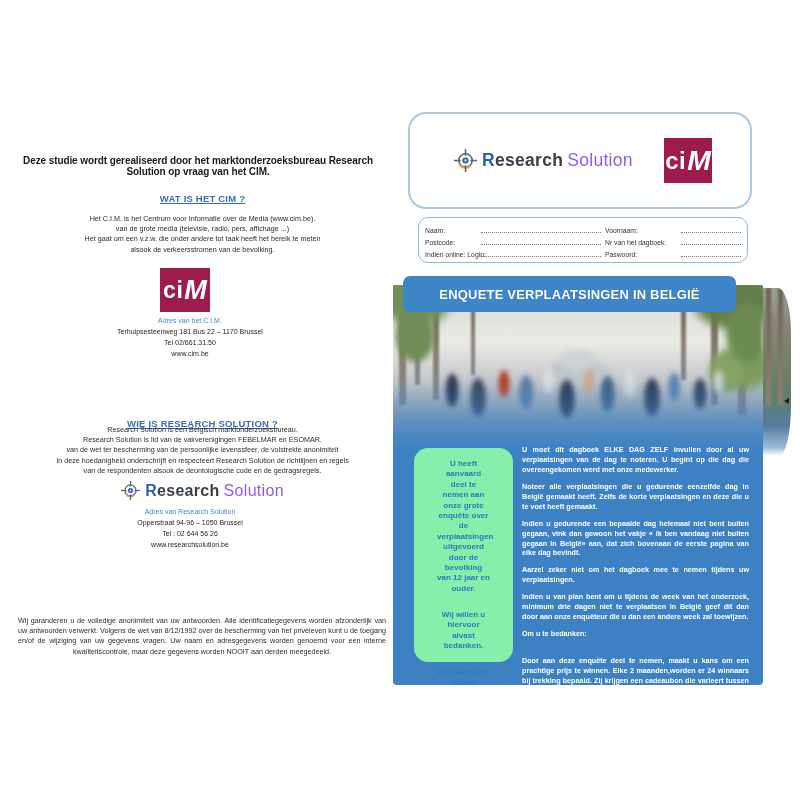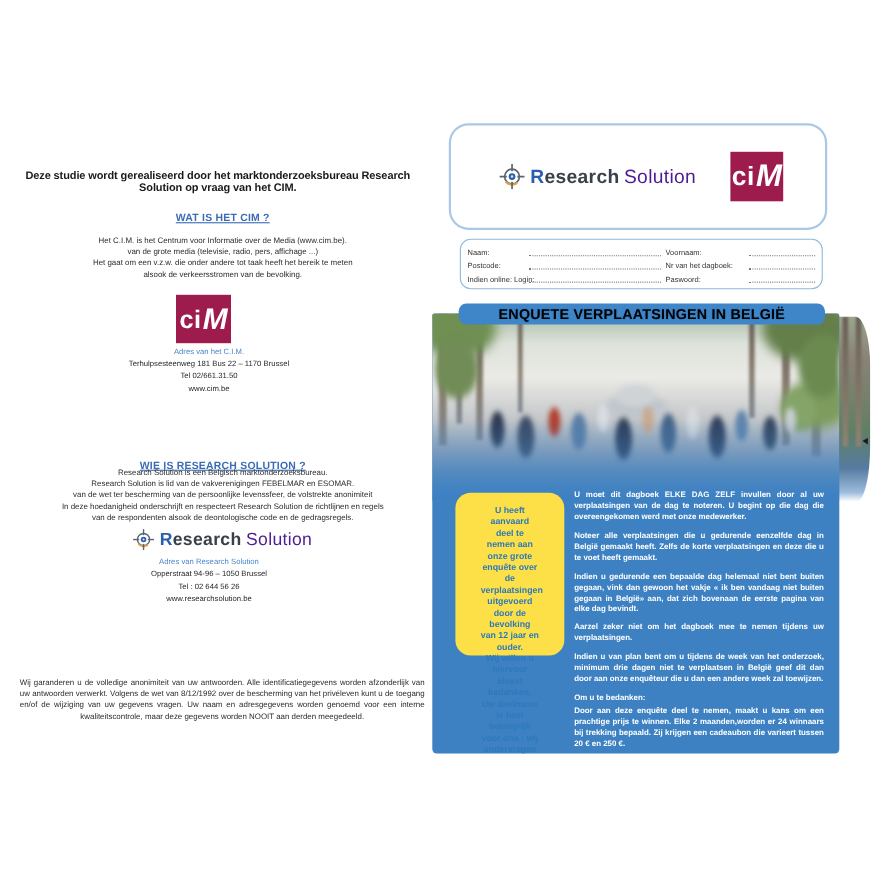--- a/index.html
+++ b/index.html
@@ -28,42 +28,42 @@
 
   .addr-block { text-align:center; font-size:7px; line-height:1.55; color:#1f1f1f; }
   .addr-title { color:#4a86c8; }
   .cim-addr { left:60px; top:316px; width:260px; }
   .rs-addr  { left:60px; top:507px; width:260px; }
 
   .rs-logo-row { display:flex; align-items:center; justify-content:center; gap:5px; }
   .rs-logo-left { left:15px; top:481px; width:375px; }
   .rs-word-research { font-weight:bold; color:#39404a; }
   .rs-word-research .cap { color:#2b5fae; }
-  .rs-word-solution { color:#4c1d95; font-weight:400; margin-left:4px; }
+  .rs-word-solution { color:#8b5cf6; font-weight:400; margin-left:4px; }
   .rs-text-md { font-size:16px; letter-spacing:0.3px; }
   .rs-text-lg { font-size:17.5px; letter-spacing:0.3px; }
 
   .privacy { left:18px; top:616px; width:368px; font-size:7.2px; color:#2b2b2b;
     line-height:1.42; text-align:justify; text-align-last:center; }
 
   
   .header-card { left:408px; top:112px; width:344px; height:97px; background:#fff;
     border:2px solid #aac8e6; border-radius:18px; display:flex; align-items:center;
     justify-content:space-between; padding:0 38px 0 44px; }
   .cim-logo-card { width:48px; height:45px; font-size:24px; }
 
   .form-box { left:418px; top:217px; width:330px; height:46px; background:#fff;
     border:1.5px solid #90b9d9; border-radius:10px; padding:5px 6px 4px 6px;
     display:grid; grid-template-columns:52px 120px 72px auto; grid-auto-rows:12px;
     column-gap:4px; font-size:6.8px; color:#333; align-items:end; }
   .form-label { padding-bottom:1px; white-space:nowrap; }
   .dotline { border-bottom:1px dotted #777; height:8px; margin-bottom:2px; }
 
-  .banner { left:417px; top:276px; width:333px; height:19px; background:#3e86c8;
-    border-radius:7px; color:#000000; font-weight:bold; font-size:13px;
+  .banner { left:403px; top:276px; width:333px; height:36px; background:#3e86c8;
+    border-radius:7px; color:#ffffff; font-weight:bold; font-size:13px;
     display:flex; align-items:center; justify-content:center; letter-spacing:0.2px;
     z-index:6; text-shadow:0 0 1px rgba(20,60,110,0.5); }
 
   .panel { left:393px; top:285px; width:370px; height:400px; background:#3d81c3;
     border-radius:2px 2px 4px 4px; z-index:1; overflow:hidden; }
 
   .photo { position:absolute; left:0; top:0; width:370px; height:170px; overflow:hidden;
     background:linear-gradient(180deg,#a8bba4 0%,#dde2da 16%,#ebeae6 34%,
       #c6c9cb 55%,#9fabba 74%,#6f93b8 90%,#4484c2 100%); }
   .trunk { position:absolute; top:0; filter:blur(1.3px);
@@ -86,29 +86,29 @@
       radial-gradient(8px 18px at 88% 57%, #c7cdd3 0 55%, transparent 72%),
       radial-gradient(26px 14px at 50% 44%, #cfd3d6 0 60%, transparent 80%),
       radial-gradient(40px 16px at 50% 50%, #bfc6cc 0 60%, transparent 80%),
       radial-gradient(30px 40px at 6% 30%, #728c57 0 55%, transparent 75%),
       radial-gradient(34px 44px at 96% 28%, #6b8a50 0 55%, transparent 75%),
       radial-gradient(26px 30px at 90% 52%, #85a468 0 50%, transparent 72%); }
   .photo-fade { position:absolute; left:0; top:96px; width:370px; height:76px;
     background:linear-gradient(180deg, rgba(61,129,195,0) 0%, rgba(61,129,195,0.55) 55%,
       #3d81c3 96%); }
 
-  .welcome-box { position:absolute; left:21px; top:163px; width:99px; height:148px;
-    background:#fde047; border-radius:14px; padding:11px 23px; color:#2e79bb;
+  .welcome-box { position:absolute; left:21px; top:163px; width:99px; height:214px;
+    background:#86efac; border-radius:14px; padding:11px 23px; color:#2e79bb;
     font-weight:bold; font-size:8px; line-height:1.3; text-align:center; }
-  .welcome-box p + p { margin-top:0; }
+  .welcome-box p + p { margin-top:16px; }
 
   .instructions { position:absolute; left:129px; top:160px; width:227px; color:#ffffff;
     font-size:7.2px; font-weight:600; line-height:1.38; text-align:justify; }
   .instructions p { margin-bottom:7px; }
-  .instructions .no-gap { margin-bottom:2px; }
+  .instructions .no-gap { margin-bottom:17px; }
 
   .photo-ext { left:762px; top:288px; width:29px; height:168px; z-index:0;
     border-radius:0 46% 42% 0 / 0 26% 30% 0; overflow:hidden; filter:blur(0.6px);
     background:linear-gradient(180deg,#9aa58e 0%,#8a8376 22%,#75806a 45%,
       #5f7f63 62%,#567ba0 82%,rgba(77,134,191,0.55) 95%,rgba(77,134,191,0) 100%); }
   .photo-ext .bar { position:absolute; top:0; width:5px; height:70%;
     background:linear-gradient(180deg,#6c6257,#8d8273); filter:blur(1px); }
   .print-mark { left:784px; top:398px; width:0; height:0; z-index:7;
     border-top:3px solid transparent; border-bottom:3px solid transparent;
     border-right:5px solid #1a1a1a; }

